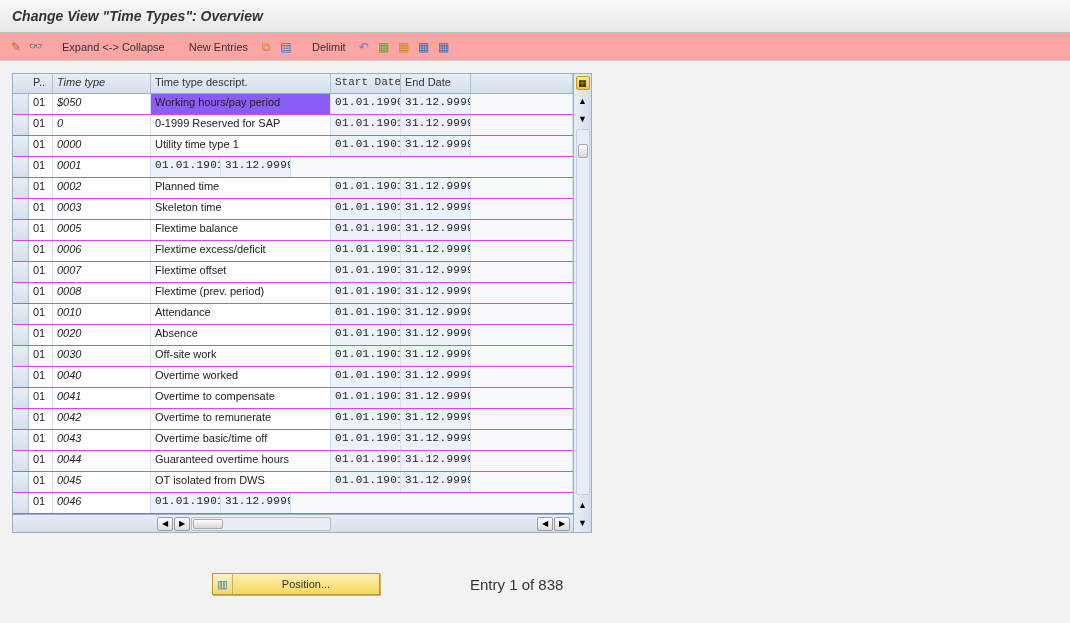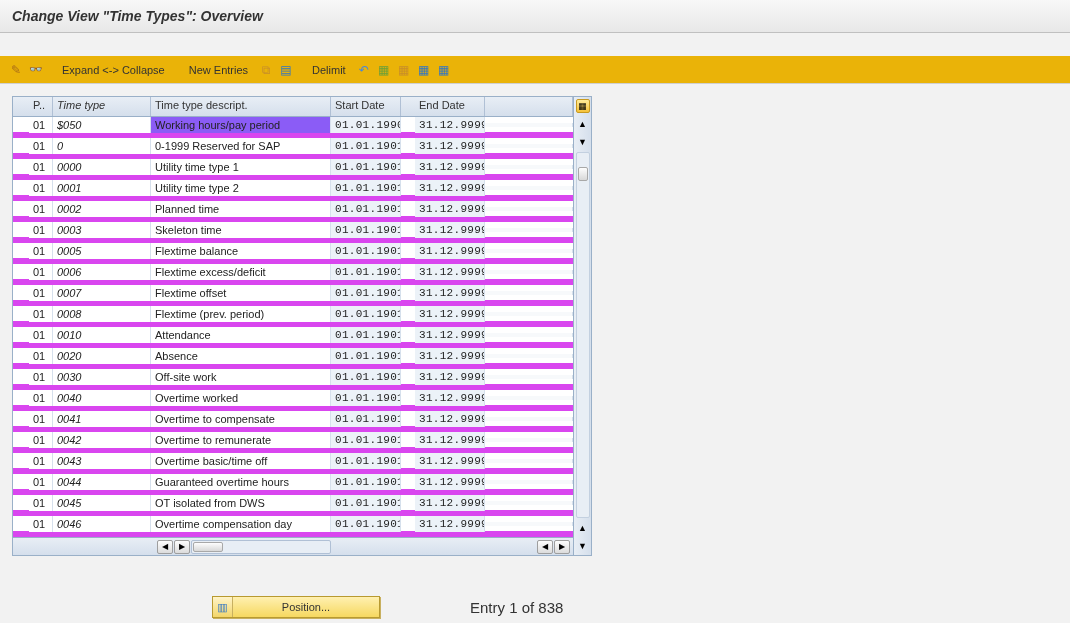--- a/index.html
+++ b/index.html
@@ -15,28 +15,27 @@
     .title-bar {
       background: linear-gradient(#f8f8f8, #e8e8e8);
       border-bottom: 1px solid #c0c0c0;
       padding: 8px 12px;
       font-size: 14px;
       font-weight: bold;
       font-style: italic;
       color: #333;
     }
     .toolbar {
-      background: #eab308;
+      background: #fca5a5;
       padding: 4px 8px;
       display: flex;
       align-items: center;
       gap: 4px;
       border-bottom: 1px solid #d0d0d0;
       height: 28px;
-      margin-top: 23px;
     }
     .tb-icon {
       width: 16px; height: 16px;
       display: inline-flex; align-items: center; justify-content: center;
       cursor: pointer;
       font-size: 12px;
     }
     .tb-text {
       font-size: 11px;
       color: #333;
@@ -70,28 +69,27 @@
       color: #333;
       font-size: 11px;
       overflow: hidden;
       white-space: nowrap;
     }
     .gh-rowsel { width: 16px; background: linear-gradient(#e8eef5, #d5dfec); }
     .col-p { width: 24px; }
     .col-tt { width: 98px; font-style: italic; }
     .col-desc { width: 180px; }
     .col-sd { width: 70px; font-family: "Courier New", monospace; }
-    .col-ed { width: 70px; font-family: "Courier New", monospace; margin-left: 14px; }
+    .col-ed { width: 70px; font-family: "Courier New", monospace; }
     .col-extra { flex: 1; min-width: 40px; }
     .grid-body { }
     .grid-row {
       display: flex;
       height: 21px;
-      border-bottom: 6px solid #d946ef;
-      align-items: center;
+      border-bottom: 1px solid #d946ef;
     }
     .gr-rowsel {
       width: 16px;
       background: linear-gradient(#e8eef5, #d5dfec);
       border-right: 1px solid #b0c0d5;
     }
     .gr-cell {
       border-right: 1px solid #d6e0ec;
       padding: 2px 4px;
       font-size: 11px;
@@ -251,21 +249,21 @@
 </div>
 
 <div class="content-area">
   <div class="grid-wrapper">
     <div class="grid-main">
       <div class="grid-header">
         <div class="gh-rowsel"></div>
         <div class="gh-cell col-p">P..</div>
         <div class="gh-cell col-tt">Time type</div>
         <div class="gh-cell col-desc">Time type descript.</div>
-        <div class="gh-cell col-sd" style="font-family:Liberation Sans, sans-serif">Start Date</div>
+        <div class="gh-cell col-sd" style="font-family:Liberation Mono, monospace">Start Date</div>
         <div class="gh-cell col-ed" style="font-family:Arial">End Date</div>
         <div class="gh-cell col-extra"></div>
       </div>
       <div class="grid-body" id="grid-body">
           <div class="grid-row">
             <div class="gr-rowsel"></div>
             <div class="gr-cell col-p">01</div>
             <div class="gr-cell col-tt">$050</div>
             <div class="gr-cell col-desc selected">Working hours/pay period</div>
             <div class="gr-cell col-sd">01.01.1990</div>
@@ -287,21 +285,20 @@
             <div class="gr-cell col-tt">0000</div>
             <div class="gr-cell col-desc">Utility time type 1</div>
             <div class="gr-cell col-sd">01.01.1901</div>
             <div class="gr-cell col-ed">31.12.9999</div>
             <div class="gr-cell col-extra"></div>
           </div>
           <div class="grid-row">
             <div class="gr-rowsel"></div>
             <div class="gr-cell col-p">01</div>
             <div class="gr-cell col-tt">0001</div>
-            <div class="gr-cell col-desc">Utility time type 2</div>
             <div class="gr-cell col-sd">01.01.1901</div>
             <div class="gr-cell col-ed">31.12.9999</div>
             <div class="gr-cell col-extra"></div>
           </div>
           <div class="grid-row">
             <div class="gr-rowsel"></div>
             <div class="gr-cell col-p">01</div>
             <div class="gr-cell col-tt">0002</div>
             <div class="gr-cell col-desc">Planned time</div>
             <div class="gr-cell col-sd">01.01.1901</div>
@@ -431,21 +428,20 @@
             <div class="gr-cell col-tt">0045</div>
             <div class="gr-cell col-desc">OT isolated from DWS</div>
             <div class="gr-cell col-sd">01.01.1901</div>
             <div class="gr-cell col-ed">31.12.9999</div>
             <div class="gr-cell col-extra"></div>
           </div>
           <div class="grid-row">
             <div class="gr-rowsel"></div>
             <div class="gr-cell col-p">01</div>
             <div class="gr-cell col-tt">0046</div>
-            <div class="gr-cell col-desc">Overtime compensation day</div>
             <div class="gr-cell col-sd">01.01.1901</div>
             <div class="gr-cell col-ed">31.12.9999</div>
             <div class="gr-cell col-extra"></div>
           </div>
         </div>
       <div class="grid-footer">
         <div class="gf-spacer"></div>
         <div class="gf-scroll-btn">◀</div>
         <div class="gf-scroll-btn">▶</div>
         <div class="gf-track">

